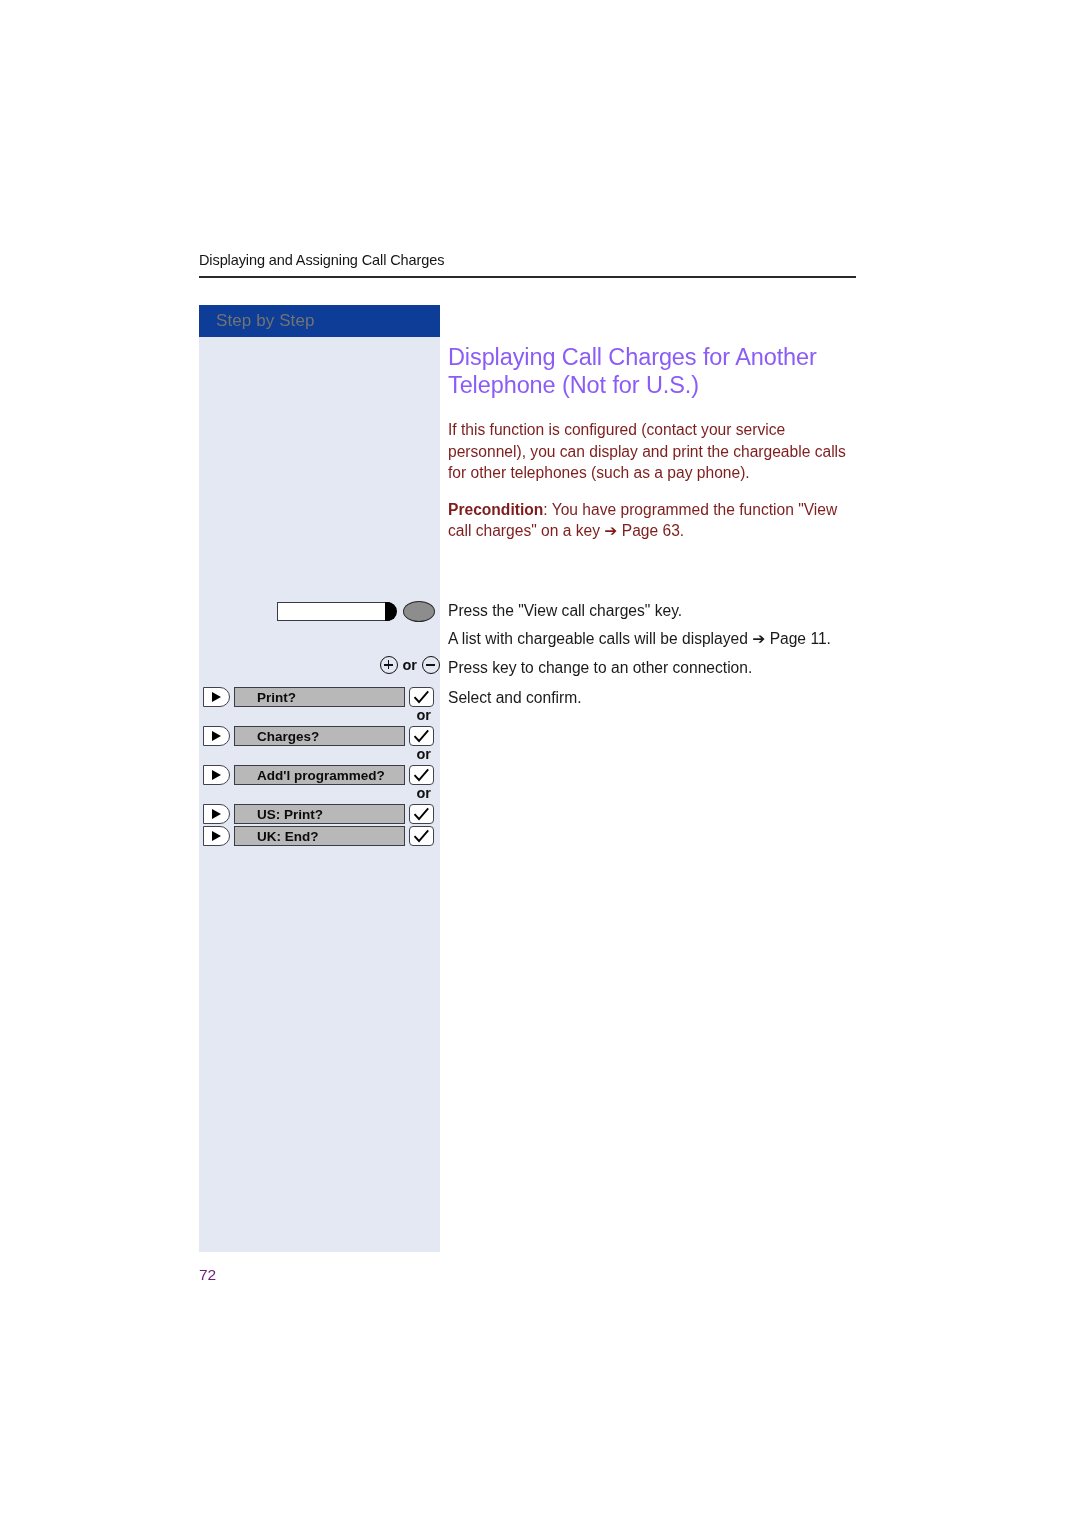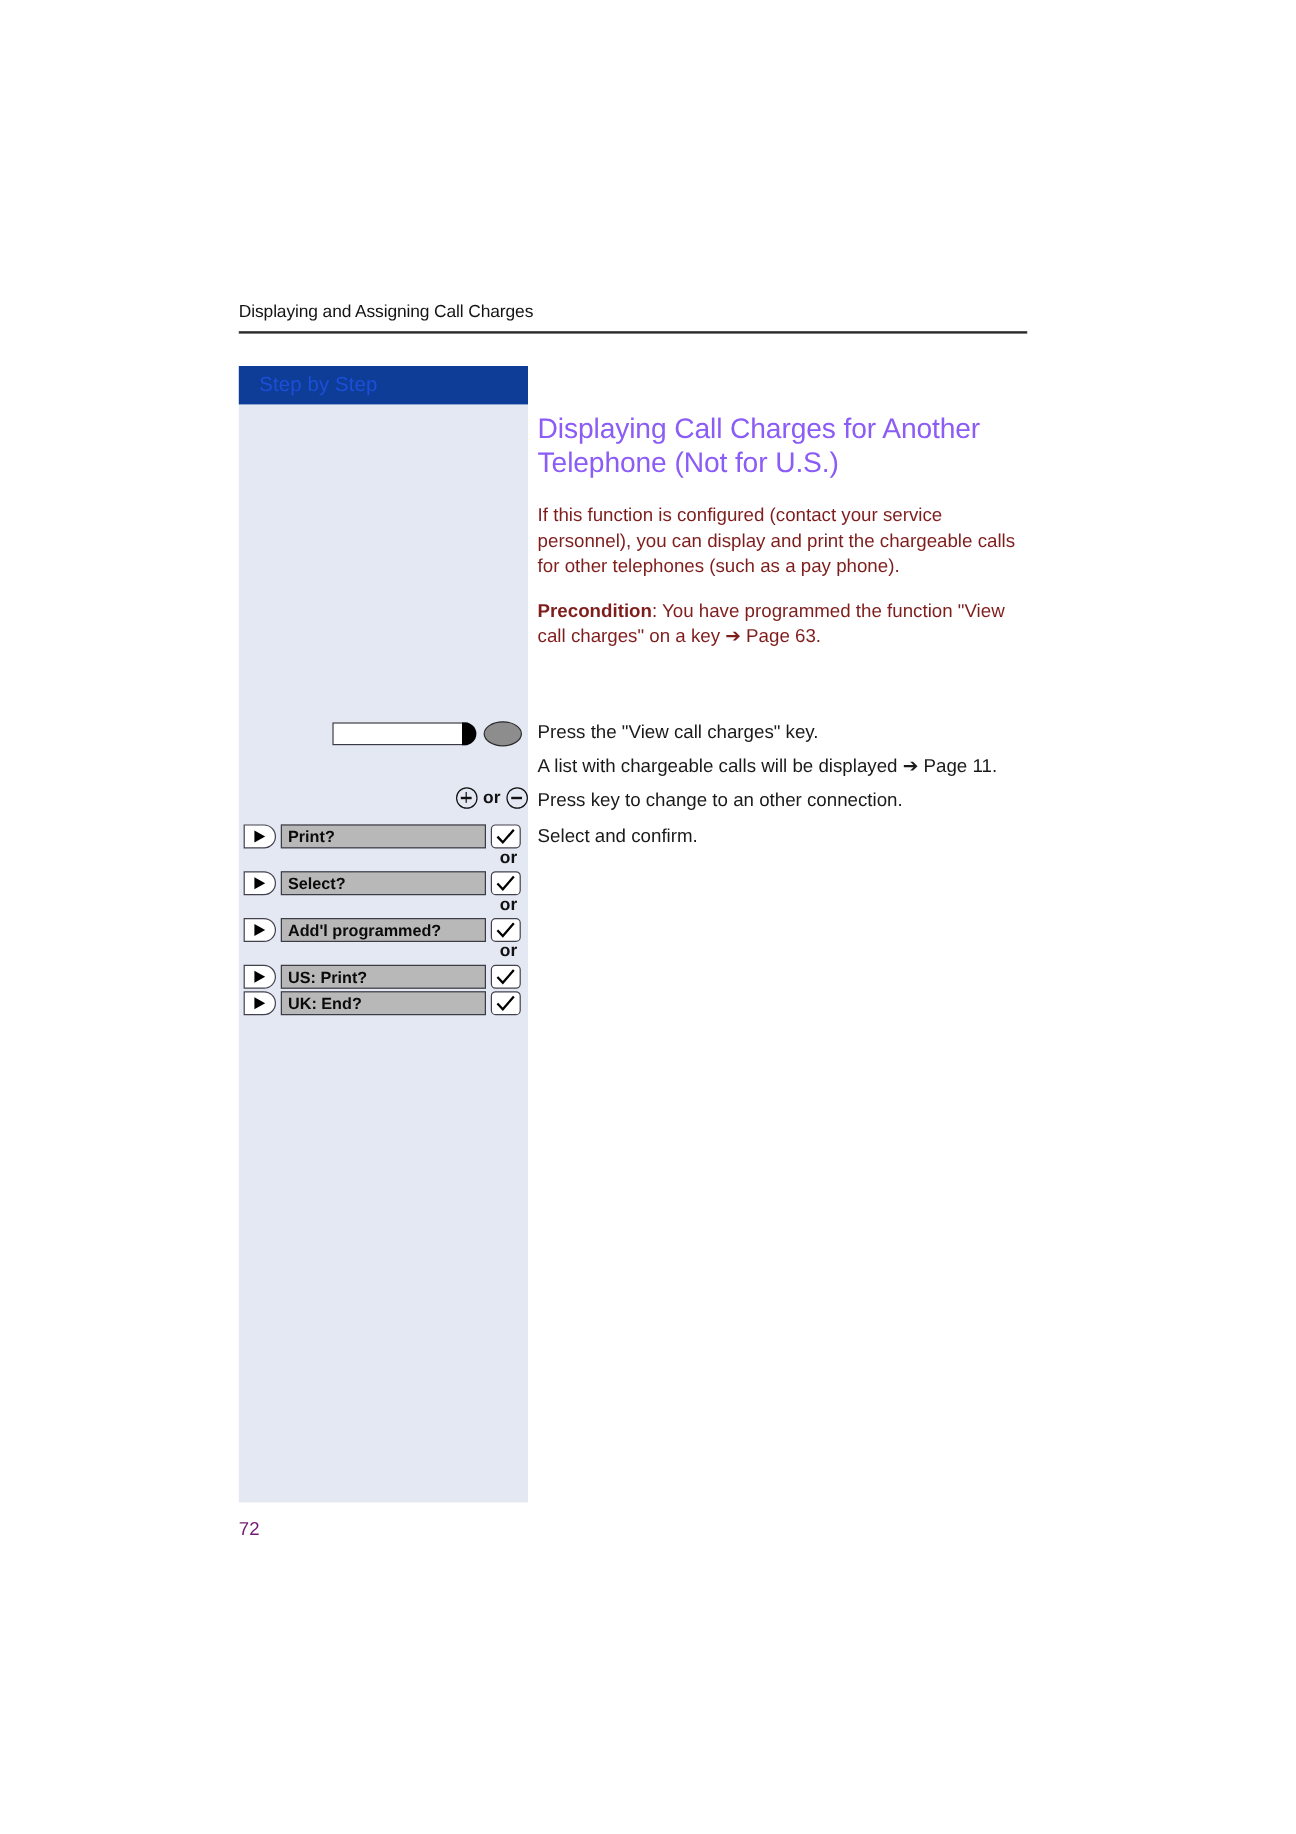--- a/index.html
+++ b/index.html
@@ -58,21 +58,21 @@
     top: 305px;
     width: 241px;
     height: 32px;
     background: #0d3d96;
   }
   .sbs-title-text {
     position: absolute;
     left: 216px;
     top: 311px;
     font-size: 17px;
-    color: #1d4ed8;
+    color: #737373;
     letter-spacing: 0.1px;
     white-space: nowrap;
   }
 
   
   .keygraphic {
     position: absolute;
     left: 277px;
     top: 600px;
     width: 158px;
@@ -200,21 +200,21 @@
   .display-bar {
     flex: none;
     width: 171px;
     height: 20px;
     margin-left: 4px;
     background: #b8b8b8;
     border: 1.6px solid #3c3c46;
     box-sizing: border-box;
     display: flex;
     align-items: center;
-    padding-left: 5px;
+    padding-left: 22px;
     font-size: 13.5px;
     font-weight: bold;
     color: #0b0b0b;
     white-space: nowrap;
     overflow: hidden;
   }
 
   .check-key {
     flex: none;
     width: 25px;
@@ -308,21 +308,21 @@
           <path d="M1.5 7.2 L6 12 L15.2 1.4" fill="none" stroke="#000" stroke-width="1.9"></path>
         </svg>
       </span>
     </div>
     <div class="sk-gap">
       <span class="or-sep">or</span>
     </div>
 
     <div class="sk-row">
       <span class="arrow-key"></span>
-      <span class="display-bar">Select?</span>
+      <span class="display-bar">Charges?</span>
       <span class="check-key">
         <svg width="17" height="14" viewBox="0 0 17 14" aria-hidden="true">
           <path d="M1.5 7.2 L6 12 L15.2 1.4" fill="none" stroke="#000" stroke-width="1.9"></path>
         </svg>
       </span>
     </div>
     <div class="sk-gap">
       <span class="or-sep">or</span>
     </div>
 

